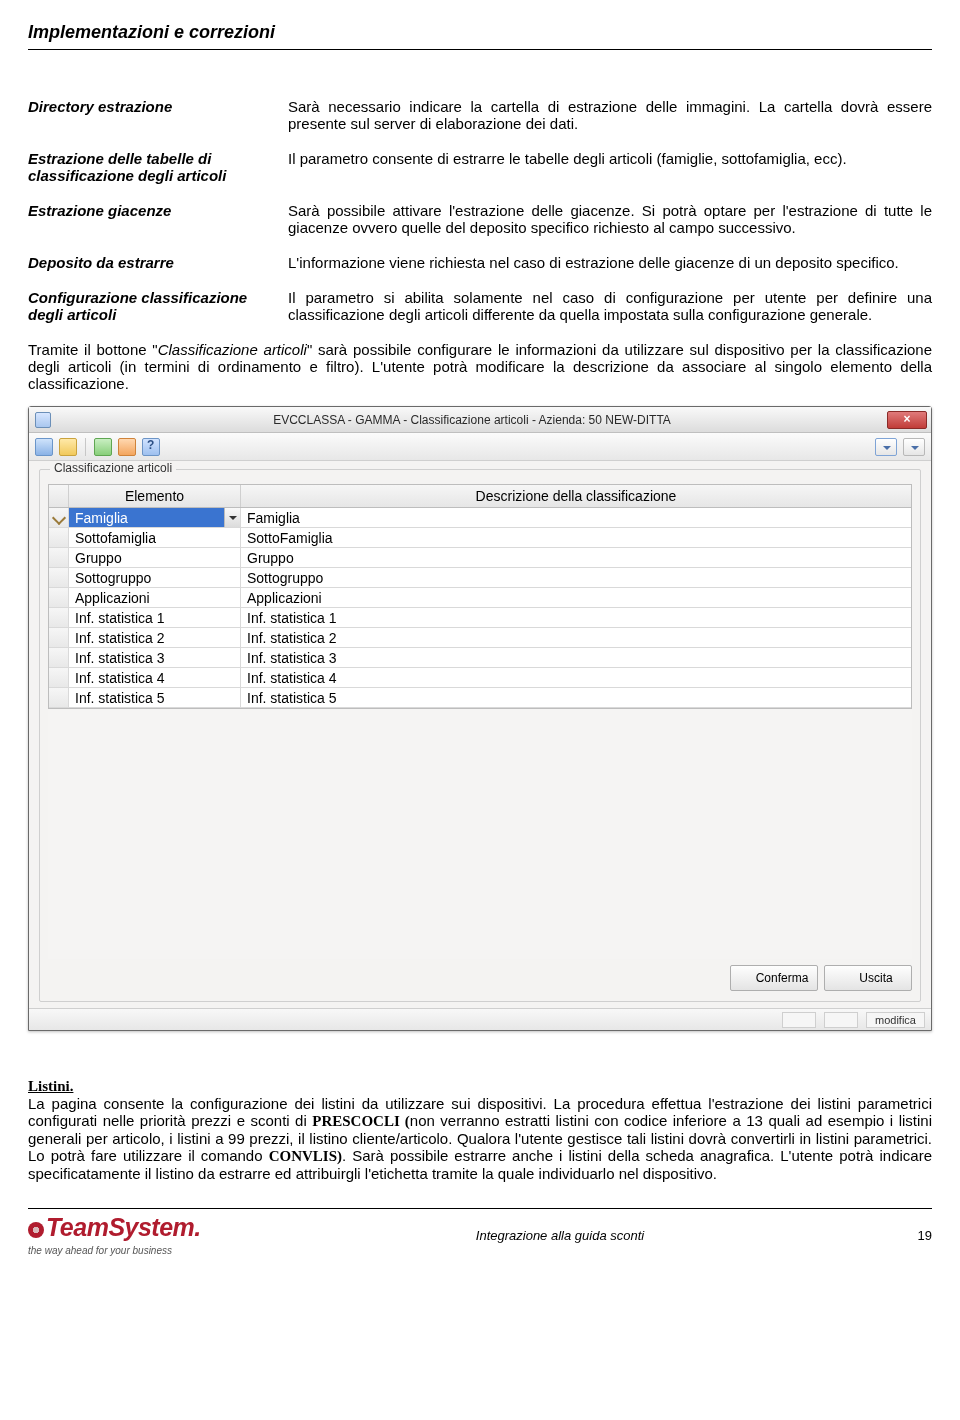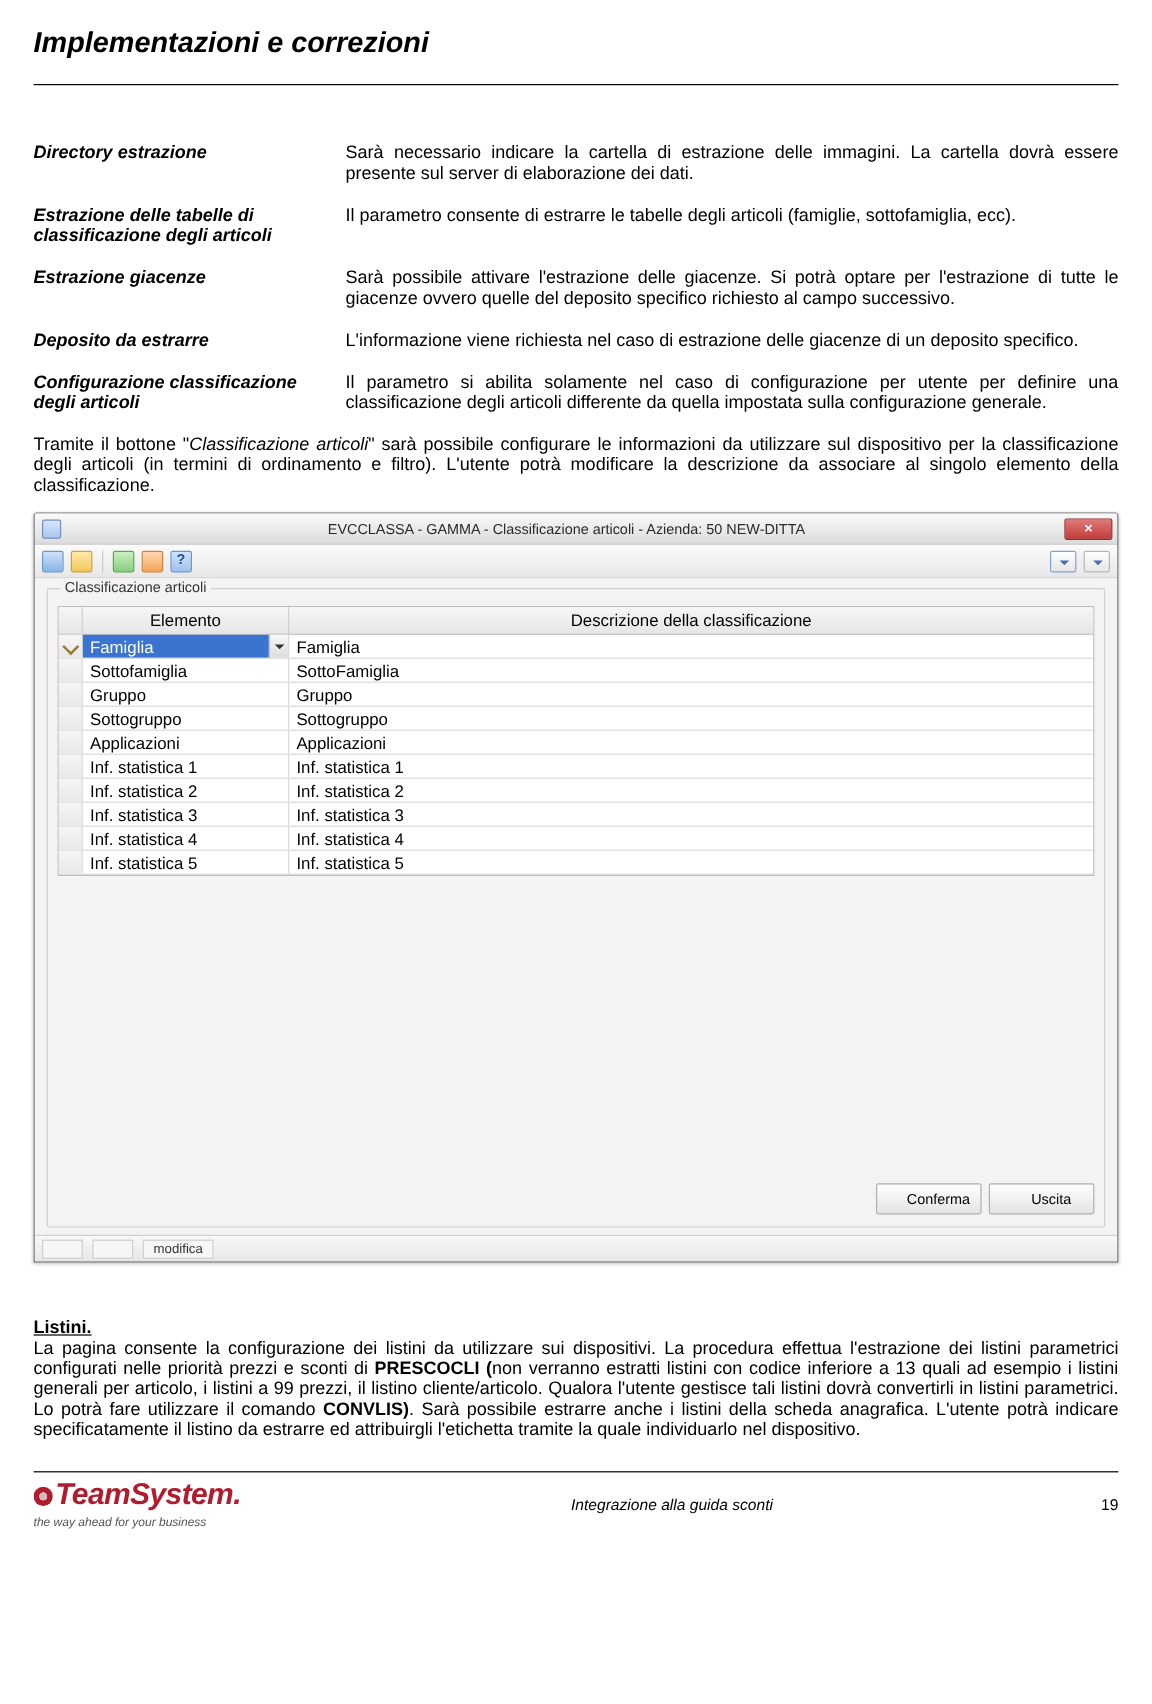--- a/index.html
+++ b/index.html
@@ -7,39 +7,39 @@
     margin: 0;
     padding: 0;
     font-family: Arial, Helvetica, sans-serif;
     font-size: 15px;
     color: #000;
     background: #fff;
     width: 960px;
   }
   .page { padding: 18px 28px 10px 28px; }
   .header {
-    font-size: 24px;
+    font-size: 18px;
     font-weight: bold;
     font-style: italic;
-    margin-bottom: 20px;
+    margin-bottom: 6px;
     margin-top: 4px;
   }
   .hr { border-top: 1px solid #000; margin-bottom: 48px; }
   .defs { margin-bottom: 16px; }
   .def-row { display: flex; margin-bottom: 18px; }
   .def-term {
     flex: 0 0 260px;
     font-weight: bold;
     font-style: italic;
     padding-right: 16px;
   }
   .def-desc { flex: 1; text-align: justify; }
   .para { text-align: justify; margin-bottom: 14px; }
   .ital { font-style: italic; }
-  .bold { font-weight: bold; }
+  .bold { font-weight: bold; font-family: Liberation Serif, serif; }
   .underline { text-decoration: underline; }
 
   
   .win-wrap { margin: 8px 0 46px 0; }
   .win {
     border: 1px solid #6a6a6a;
     background: linear-gradient(#f7f7f7,#ececec);
     border-radius: 3px 3px 0 0;
     box-shadow: 0 1px 3px rgba(0,0,0,0.25);
     width: 904px;
@@ -190,20 +190,21 @@
     border: 1px solid #aeaeae;
     background: linear-gradient(#fefefe,#e4e4e4);
     font-size: 12px;
     display:flex; align-items:center; justify-content:center;
     cursor:pointer;
     border-radius: 2px;
     padding-left: 16px;
   }
   .statusbar {
     display:flex;
+    justify-content:flex-end;
     align-items:center;
     gap: 8px;
     height: 22px;
     padding: 0 6px;
     background: linear-gradient(#f8f8f8,#e7e7e7);
     border-top: 1px solid #cfcfcf;
     font-size: 11px;
     color:#333;
   }
   .status-cell { border:1px solid #cfcfcf; height:16px; min-width:34px; background:#f6f6f6; }

